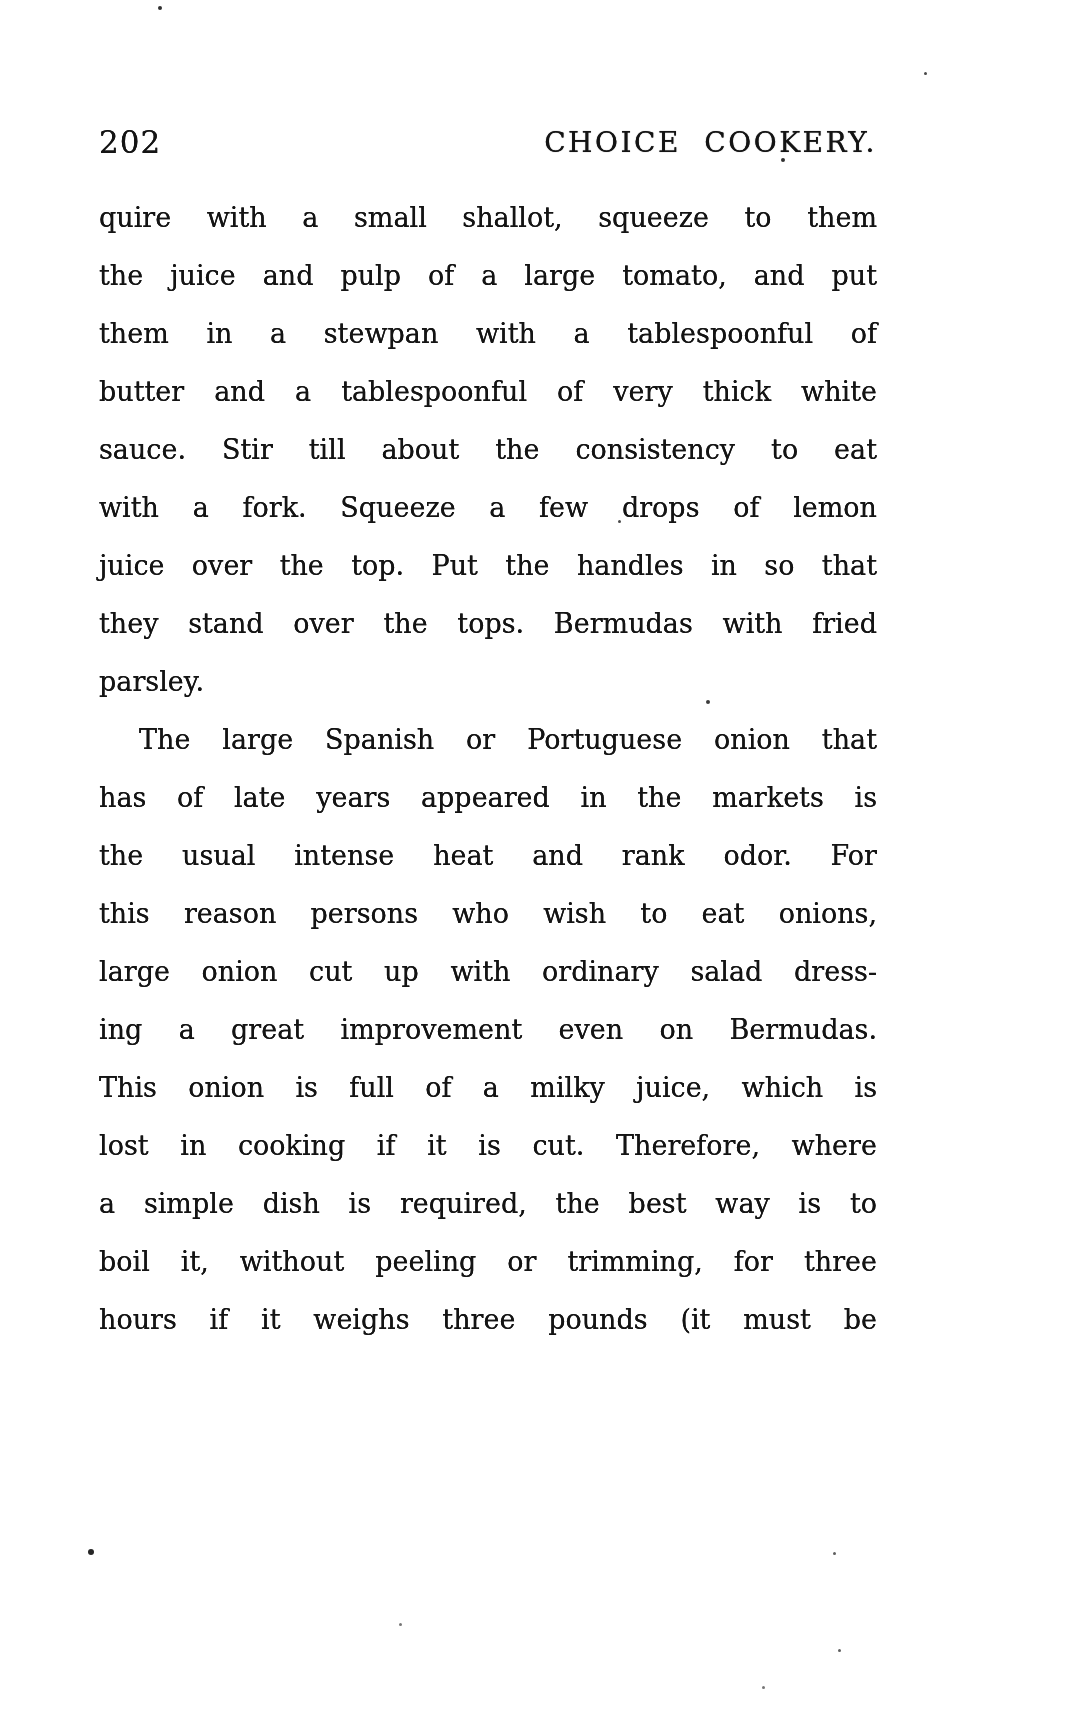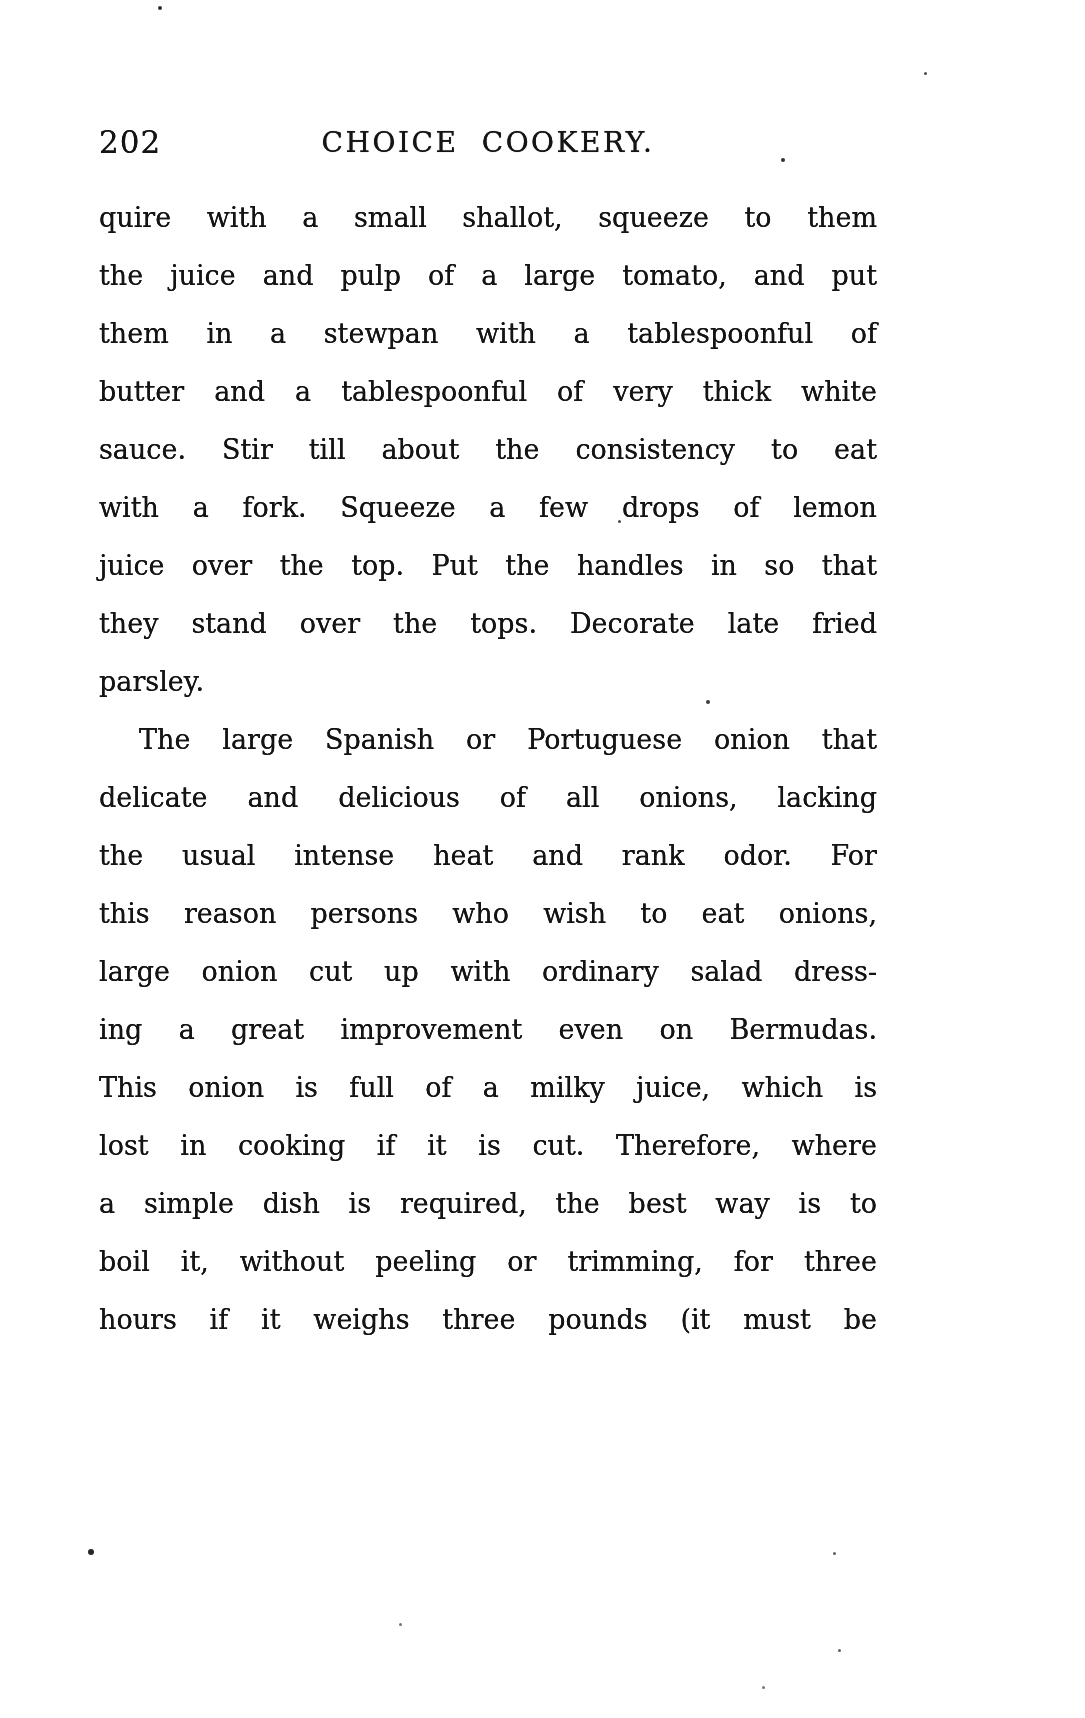--- a/index.html
+++ b/index.html
@@ -29,21 +29,21 @@
     top: 2px;
     font-size: 31px;
     letter-spacing: 1px;
     text-shadow: 0 0 0.6px currentColor;
   }
   .runhead {
     position: absolute;
     left: 0;
     right: 0;
     top: 4px;
-    text-align: center;
+    text-align: right;
     font-size: 28px;
     letter-spacing: 2.5px;
     word-spacing: 12px;
     text-shadow: 0 0 0.7px currentColor;
   }
   .bodytext {
     position: absolute;
     top: 189px;
     left: 99px;
     width: 778px;
@@ -80,24 +80,24 @@
   </div>
 
   <div class="bodytext">
       <div class="line just">quire with a small shallot, squeeze to them</div>
       <div class="line just">the juice and pulp of a large tomato, and put</div>
       <div class="line just">them in a stewpan with a tablespoonful of</div>
       <div class="line just">butter and a tablespoonful of very thick white</div>
       <div class="line just">sauce.  Stir till about the consistency to eat</div>
       <div class="line just">with a fork.  Squeeze a few drops of lemon</div>
       <div class="line just">juice over the top.  Put the handles in so that</div>
-      <div class="line just">they stand over the tops.  Decorate late fried</div>
+      <div class="line just">they stand over the tops.  Bermudas with fried</div>
       <div class="line">parsley.</div>
       <div class="line just indent">The large Spanish or Portuguese onion that</div>
-      <div class="line just">delicate and delicious of all onions, lacking</div>
+      <div class="line just">has of late years appeared in the markets is</div>
       <div class="line just">the usual intense heat and rank odor.  For</div>
       <div class="line just">this reason persons who wish to eat onions,</div>
       <div class="line just">large onion cut up with ordinary salad dress-</div>
       <div class="line just">ing a great improvement even on Bermudas.</div>
       <div class="line just">This onion is full of a milky juice, which is</div>
       <div class="line just">lost in cooking if it is cut.  Therefore, where</div>
       <div class="line just">a simple dish is required, the best way is to</div>
       <div class="line just">boil it, without peeling or trimming, for three</div>
       <div class="line just">hours if it weighs three pounds (it must be</div>
     </div>

